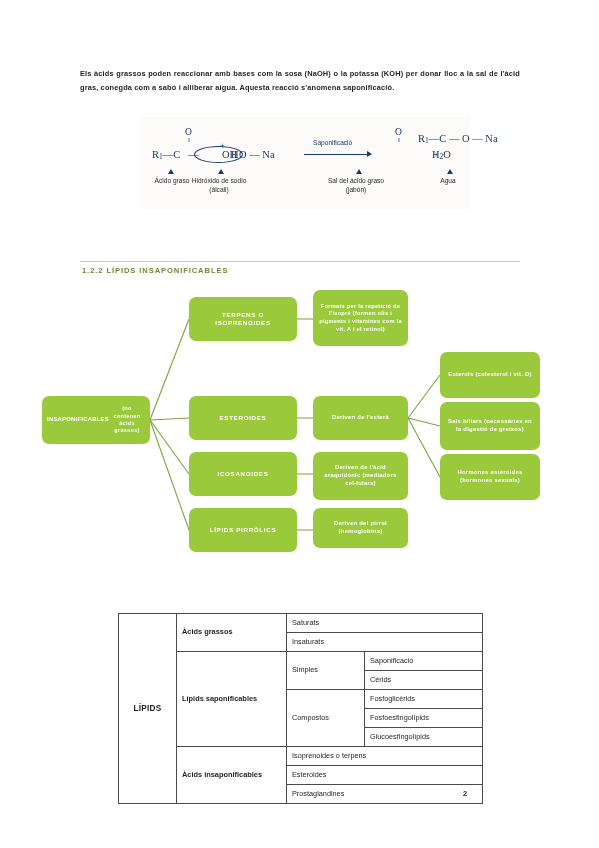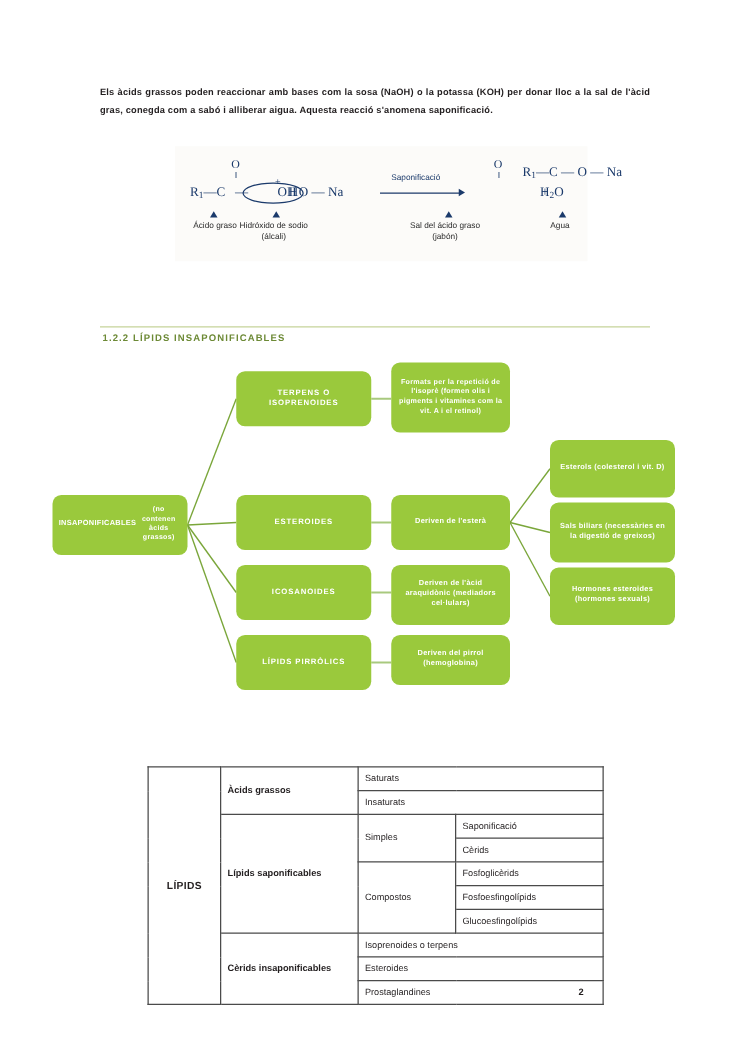--- a/index.html
+++ b/index.html
@@ -370,21 +370,21 @@
           <td class="c-leaf">Fosfoglicèrids</td>
         </tr>
         <tr>
           <td class="c-leaf">Fosfoesfingolípids</td>
         </tr>
         <tr>
           <td class="c-leaf">Glucoesfingolípids</td>
         </tr>
 
         <tr>
-          <td class="c-cat" rowspan="3">Cèrids insaponificables</td>
+          <td class="c-cat" rowspan="3">Àcids insaponificables</td>
           <td class="c-leaf" colspan="2">Isoprenoides o terpens</td>
         </tr>
         <tr>
           <td class="c-leaf" colspan="2">Esteroides</td>
         </tr>
         <tr>
           <td class="c-leaf" colspan="2">Prostaglandines</td>
         </tr>
       </tbody>
     </table>

